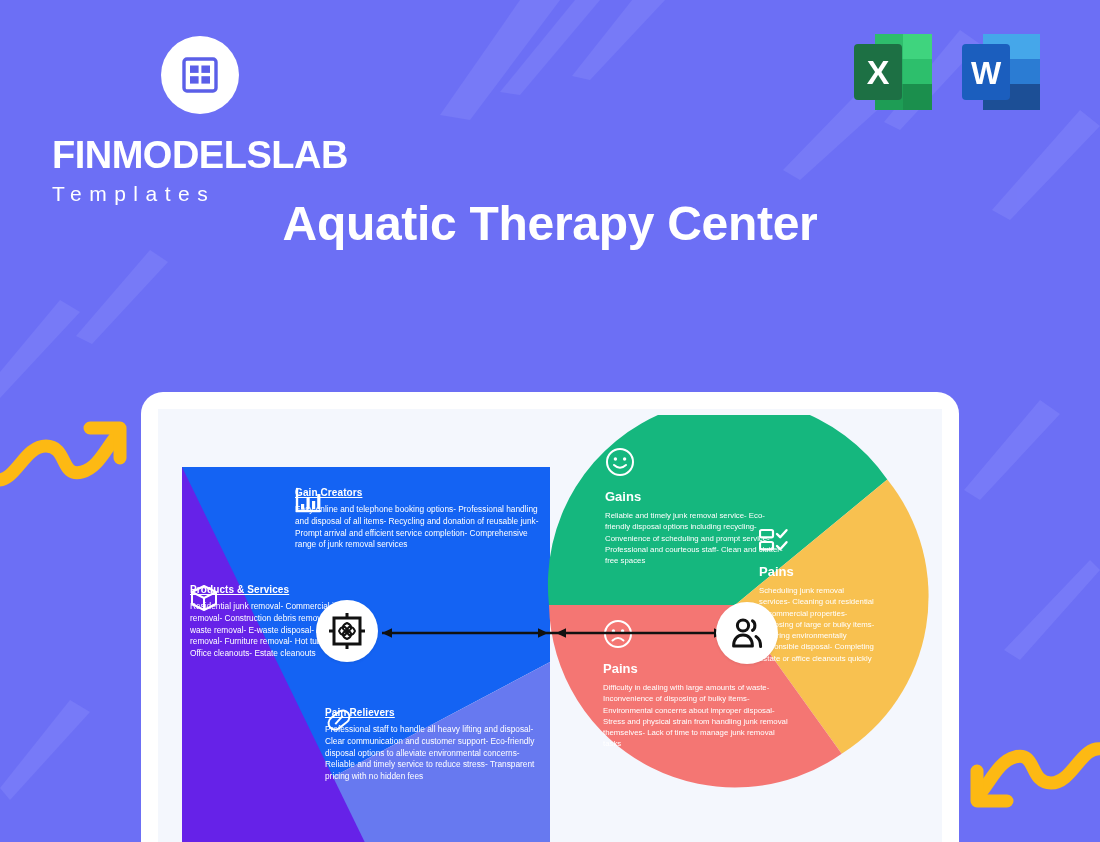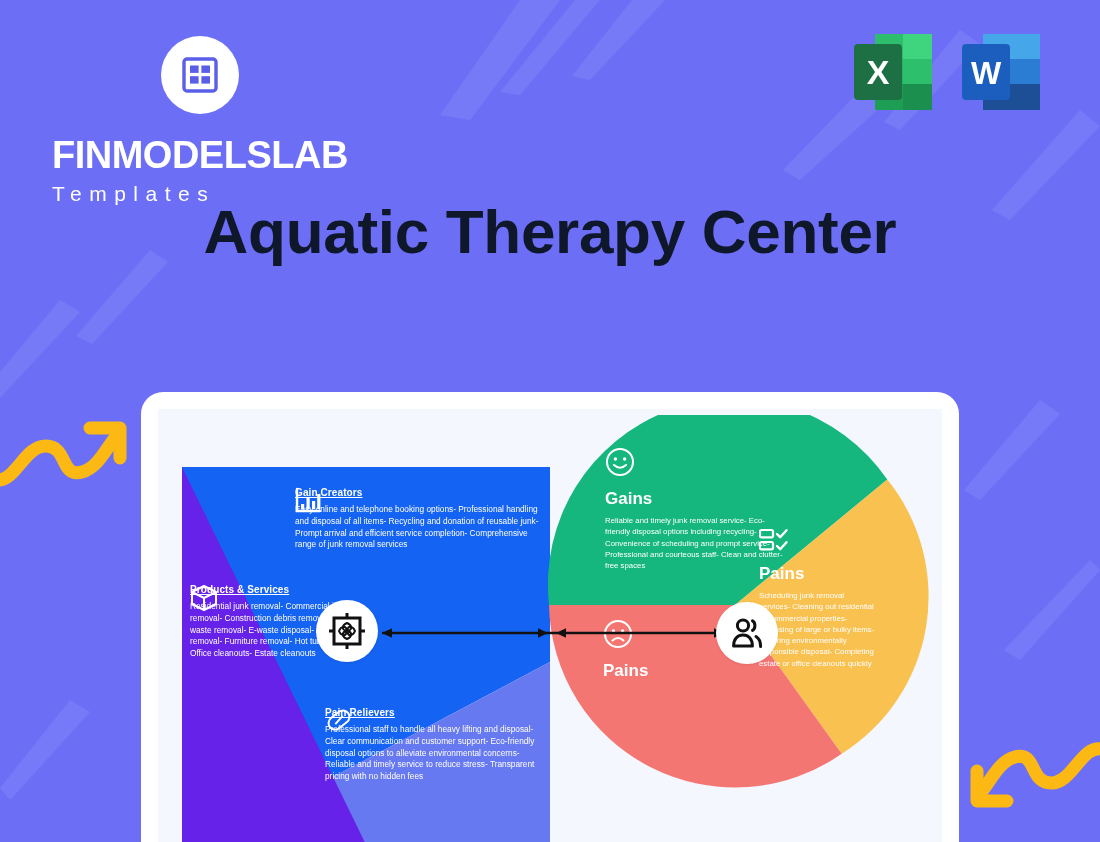--- a/index.html
+++ b/index.html
@@ -41,21 +41,21 @@
     display:flex; gap:26px; z-index:5;
   }
   .office-icon { width:82px; height:80px; position:relative; }
 
   
   .titles {
     position:absolute; left:0; right:0; top:196px;
     text-align:center; z-index:5;
   }
   .title-1 {
-    font-size:62px; font-weight:bold; color:#0f172a;
+    font-size:48px; font-weight:bold; color:#ffffff;
     letter-spacing:-0.3px; line-height:1.16;
   }
   .title-2 {
     font-size:45px; font-weight:bold; color:#ffffff;
     letter-spacing:-0.2px; margin-top:16px;
   }
 
   
   .arrow-tl { position:absolute; left:-6px; top:398px; z-index:4; }
   .arrow-br { position:absolute; right:-4px; bottom:10px; z-index:4; }
@@ -95,21 +95,21 @@
   .blk-products { left:8px;   top:117px; width:180px; }
   .blk-relief   { left:143px; top:240px; width:215px; }
 
   
   .pie-wrap {
     position:absolute; left:387px; top:6px;
     width:420px; height:440px;
   }
   .pie-label { position:absolute; color:#ffffff; }
   .pie-label .ico { margin-bottom:8px; }
-  .pie-label h3 { font-size:17px; font-weight:bold; margin-bottom:6px; }
+  .pie-label h3 { font-size:13px; font-weight:bold; margin-bottom:6px; }
   .pie-label p  { font-size:7.8px; line-height:1.45; }
 
   .lbl-gains { left:60px;  top:32px;  width:180px; }
   .lbl-pains-y{ left:214px; top:113px; width:118px; }
   .lbl-pains-r{ left:58px;  top:204px; width:185px; }
 
   .center-badge {
     position:absolute; border-radius:50%; background:#ffffff;
     display:flex; align-items:center; justify-content:center;
     box-shadow:0 1px 3px rgba(0,0,0,.08);
@@ -268,20 +268,21 @@
 
       
       <div class="pie-label lbl-pains-r">
         <svg class="ico" width="30" height="30" viewBox="0 0 30 30">
           <circle cx="15" cy="15" r="13" fill="none" stroke="#fff" stroke-width="2"></circle>
           <circle cx="10.4" cy="12" r="1.7" fill="#fff"></circle>
           <circle cx="19.6" cy="12" r="1.7" fill="#fff"></circle>
           <path d="M9.5 21.5 Q15 16.5 20.5 21.5" fill="none" stroke="#fff" stroke-width="2" stroke-linecap="round"></path>
         </svg>
         <h3>Pains</h3>
+        <p>Difficulty in dealing with large amounts of waste- Inconvenience of disposing of bulky items- Environmental concerns about improper disposal- Stress and physical strain from handling junk removal themselves- Lack of time to manage junk removal tasks</p>
       </div>
     </div>
 
     <svg class="connector" width="0" height="0"></svg>
 
   </div>
 </div>
 
 <div class="center-badge badge-left">
   <svg width="36" height="36" viewBox="0 0 36 36">

